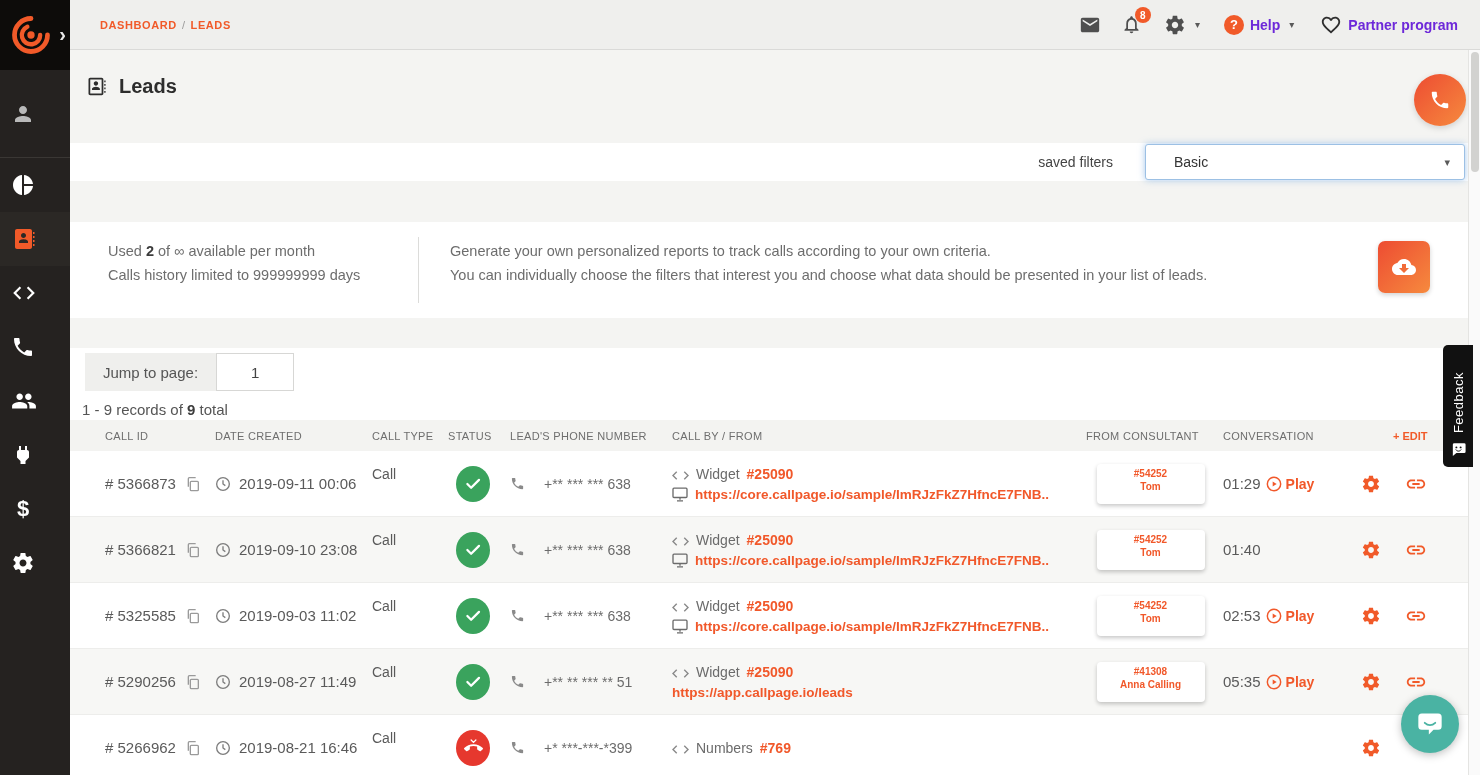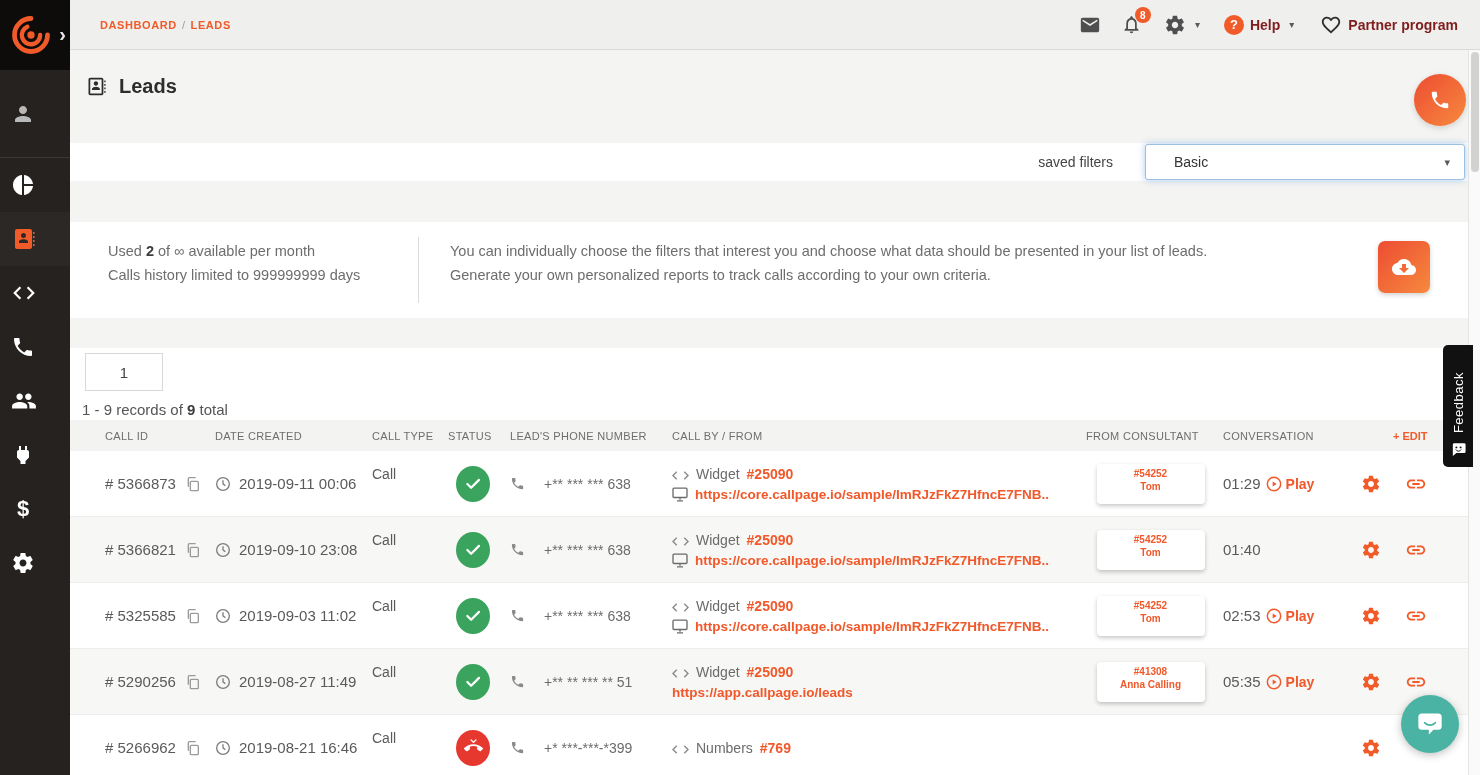--- a/index.html
+++ b/index.html
@@ -17,21 +17,21 @@
 
   
   .topbar { position:absolute; left:70px; top:0; right:0; height:50px; background:#efefed; border-bottom:1px solid #dadad8; display:flex; align-items:center; z-index:10; }
   .breadcrumb { margin-left:30px; font-size:11px; font-weight:bold; letter-spacing:.6px; color:#f15a29; }
   .breadcrumb .sep { color:#9b9b9b; margin:0 5px; font-weight:normal; }
   .topbar-right { margin-left:auto; display:flex; align-items:center; gap:14px; padding-right:22px; }
   .tb-icon { position:relative; display:flex; align-items:center; cursor:pointer; }
   .badge { position:absolute; top:-7px; right:-9px; background:#f15a29; color:#fff; font-size:10px; font-weight:bold; width:16px; height:16px; border-radius:50%; display:flex; align-items:center; justify-content:center; }
   .caret { color:#5a5a5a; font-size:10px; margin-left:3px; cursor:pointer; }
   .help-badge { width:20px; height:20px; border-radius:50%; background:#f15a29; color:#fff; font-size:13px; font-weight:bold; display:flex; align-items:center; justify-content:center; }
-  .tb-label { font-size:14px; font-weight:bold; color:#7f1d1d; cursor:pointer; }
+  .tb-label { font-size:14px; font-weight:bold; color:#6d28d9; cursor:pointer; }
   .grp { display:flex; align-items:center; gap:6px; }
 
   
   .main { position:absolute; left:70px; top:50px; right:12px; bottom:0; }
   .title-row { position:absolute; top:25px; left:15px; display:flex; align-items:center; gap:13px; }
   .page-title { font-size:20px; font-weight:bold; color:#2d2d2d; }
   .fab { position:absolute; top:24px; left:1344px; width:52px; height:52px; border-radius:50%; background:linear-gradient(135deg,#ed4c32,#f68a3e); display:flex; align-items:center; justify-content:center; cursor:pointer; box-shadow:0 2px 6px rgba(0,0,0,.15); }
 
   .filterbar { position:absolute; top:93px; left:0; right:0; height:38px; background:#fff; display:flex; align-items:center; justify-content:flex-end; }
   .savedfilters { font-size:14px; color:#444; margin-right:32px; }
@@ -218,32 +218,33 @@
   </div>
 
 
   <div class="infopanel">
     <div class="info-left">
       <div><span>Used </span><b>2</b><span> of ∞ available per month</span></div>
       <div>Calls history limited to 999999999 days</div>
     </div>
     <div class="info-divider"></div>
     <div class="info-right">
+      <div>Generate your own personalized reports to track calls according to your own criteria.</div>
       <div>You can individually choose the filters that interest you and choose what data should be presented in your list of leads.</div>
-      <div>Generate your own personalized reports to track calls according to your own criteria.</div>
     </div>
     <div class="dl-btn">
       <svg width="24" height="24" viewBox="0 0 24 24" fill="#fff">
           <path d="M19.35 10.04C18.67 6.59 15.64 4 12 4 9.11 4 6.6 5.64 5.35 8.04 2.34 8.36 0 10.91 0 14c0 3.31 2.69 6 6 6h13c2.76 0 5-2.24 5-5 0-2.64-2.05-4.78-4.65-4.96zM17 13l-5 5-5-5h3V9h4v4h3z"></path>
         </svg>
     </div>
   </div>
 
   <div class="tablepanel">
     <div class="jumpwrap">
+      <span class="jumplabel">Jump to page:</span>
       <input class="jumpinput" value="1" style="">
     </div>
     <div class="records"><span>1 - 9 records of </span><b>9</b><span> total</span></div>
 
     <div class="thead grid">
       <span class="th">CALL ID</span>
       <span class="th">DATE CREATED</span>
       <span class="th">CALL TYPE</span>
       <span class="th">STATUS</span>
       <span class="th">LEAD'S PHONE NUMBER</span>

